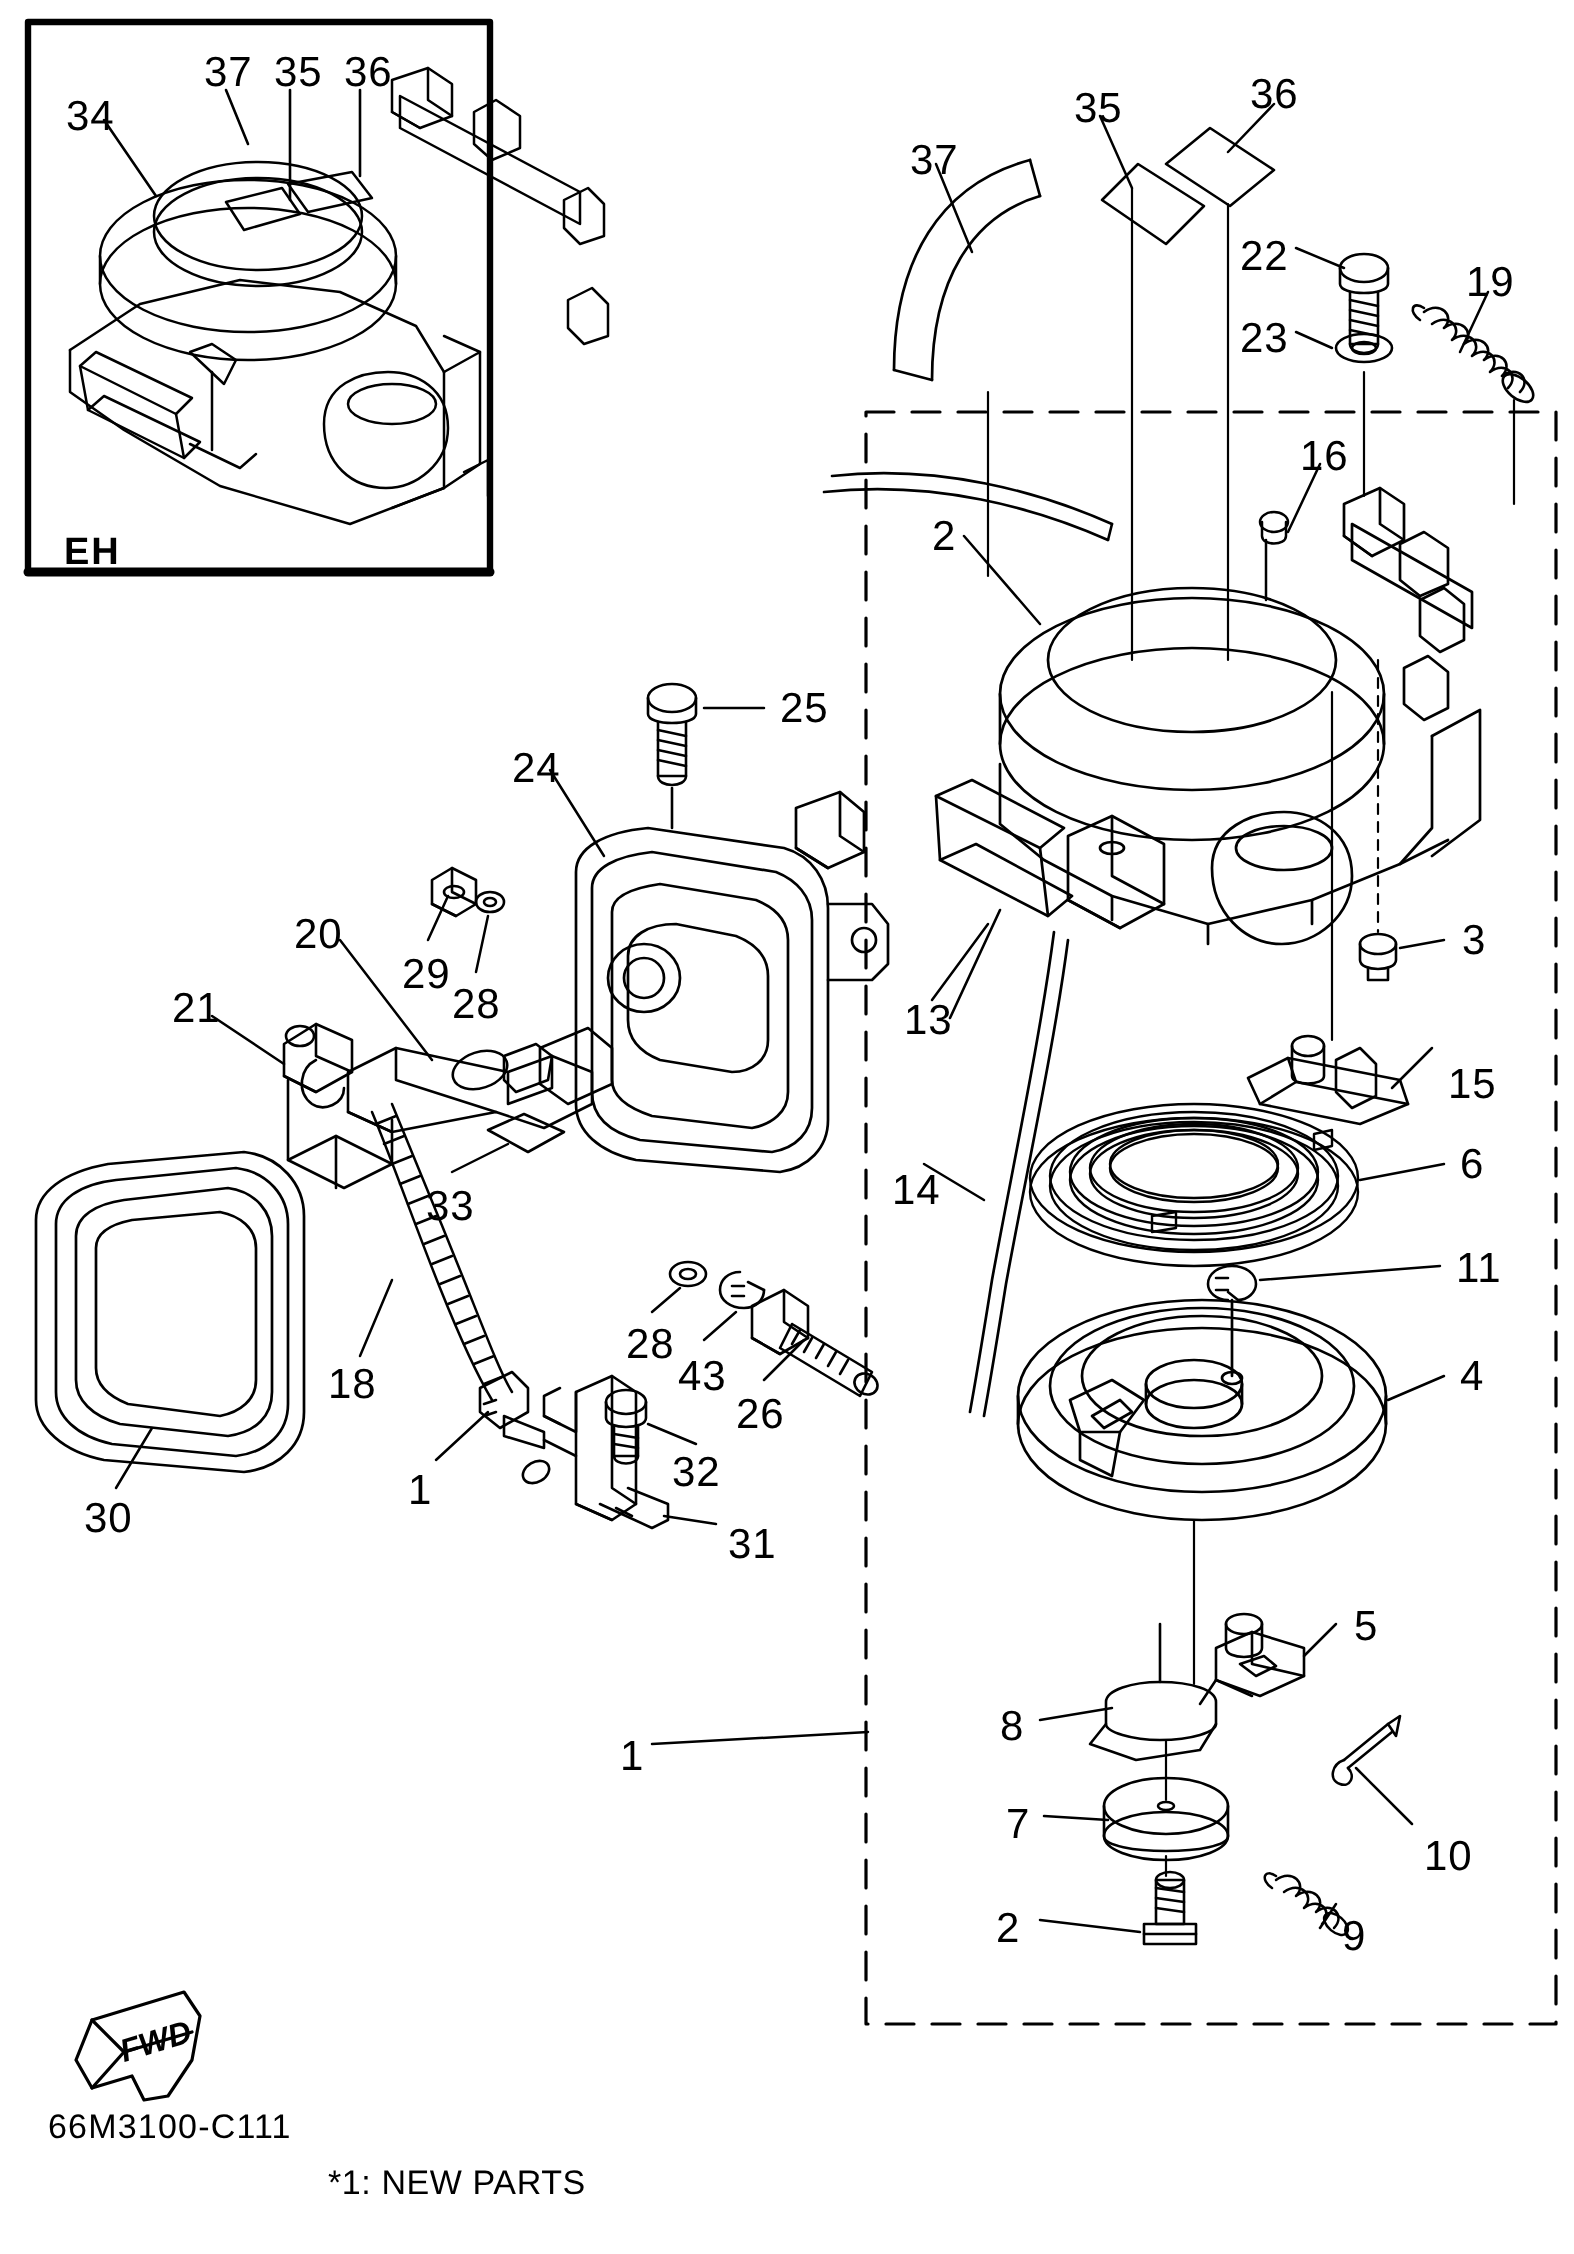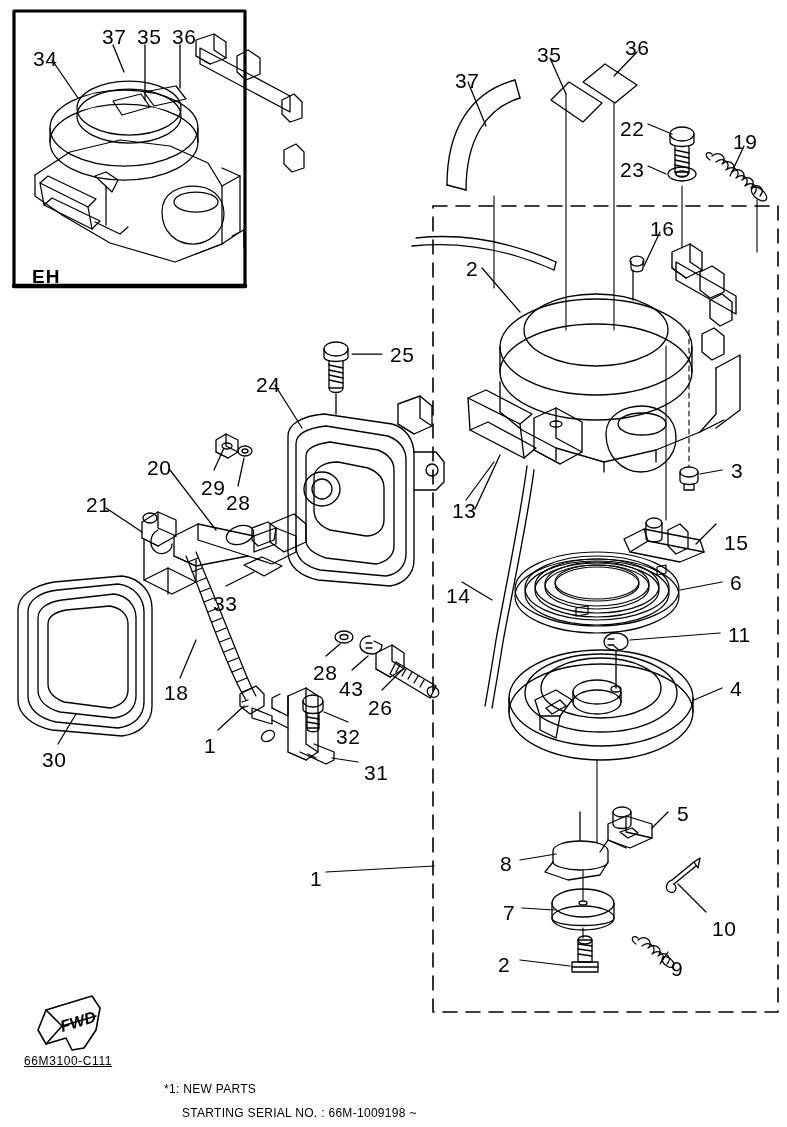--- a/index.html
+++ b/index.html
@@ -3,22 +3,22 @@
 <meta charset="utf-8">
 <style>
   html,body{margin:0;padding:0;background:#ffffff;}
   body{width:787px;height:1127px;position:relative;overflow:hidden;
        font-family:"Liberation Sans","DejaVu Sans",sans-serif;color:#000;}
   #stage{position:absolute;left:0;top:0;width:787px;height:1127px;}
   svg.layer{position:absolute;left:0;top:0;width:787px;height:1127px;overflow:visible;}
   .callout{position:absolute;font-size:21px;font-weight:400;letter-spacing:.5px;
            line-height:1;white-space:nowrap;font-family:"Liberation Sans",sans-serif;}
   .inset-label{position:absolute;font-size:19px;font-weight:bold;letter-spacing:1px;text-align:center;}
-  .partno{position:absolute;font-size:12px;letter-spacing:.6px;white-space:nowrap;text-decoration:underline;}
-  .notetext{position:absolute;font-size:12px;letter-spacing:.3px;white-space:nowrap;}
+  .partno{position:absolute;font-size:17px;letter-spacing:.6px;white-space:nowrap;}
+  .notetext{position:absolute;font-size:17px;letter-spacing:.3px;white-space:nowrap;}
   .fwdtext{font-size:16px;font-weight:bold;font-style:italic;}
 </style>
 </head>
 <body>
 
 <div id="stage">
 
   <svg class="layer" viewBox="0 0 787 1127">
     <g fill="none" stroke="#000" stroke-width="1.4" stroke-linecap="round" stroke-linejoin="round">
 
@@ -520,15 +520,14 @@
   <div class="callout" style="left:310px;top:868px">1</div>
   <div class="callout" style="left:503px;top:902px">7</div>
   <div class="callout" style="left:712px;top:918px">10</div>
   <div class="callout" style="left:671px;top:958px">9</div>
   <div class="callout" style="left:498px;top:954px">2</div>
 
   <div class="fwdtext" style="position:absolute;left:60px;top:1013px;transform:rotate(-17deg);">FWD</div>
 
   <div class="partno" style="left:24px;top:1054px">66M3100-C111</div>
   <div class="notetext" style="left:164px;top:1082px">*1: NEW PARTS</div>
-  <div class="notetext" style="left:182px;top:1106px">STARTING SERIAL NO. : 66M-1009198 ~</div>
 
 </div>
 
 </body></html>

